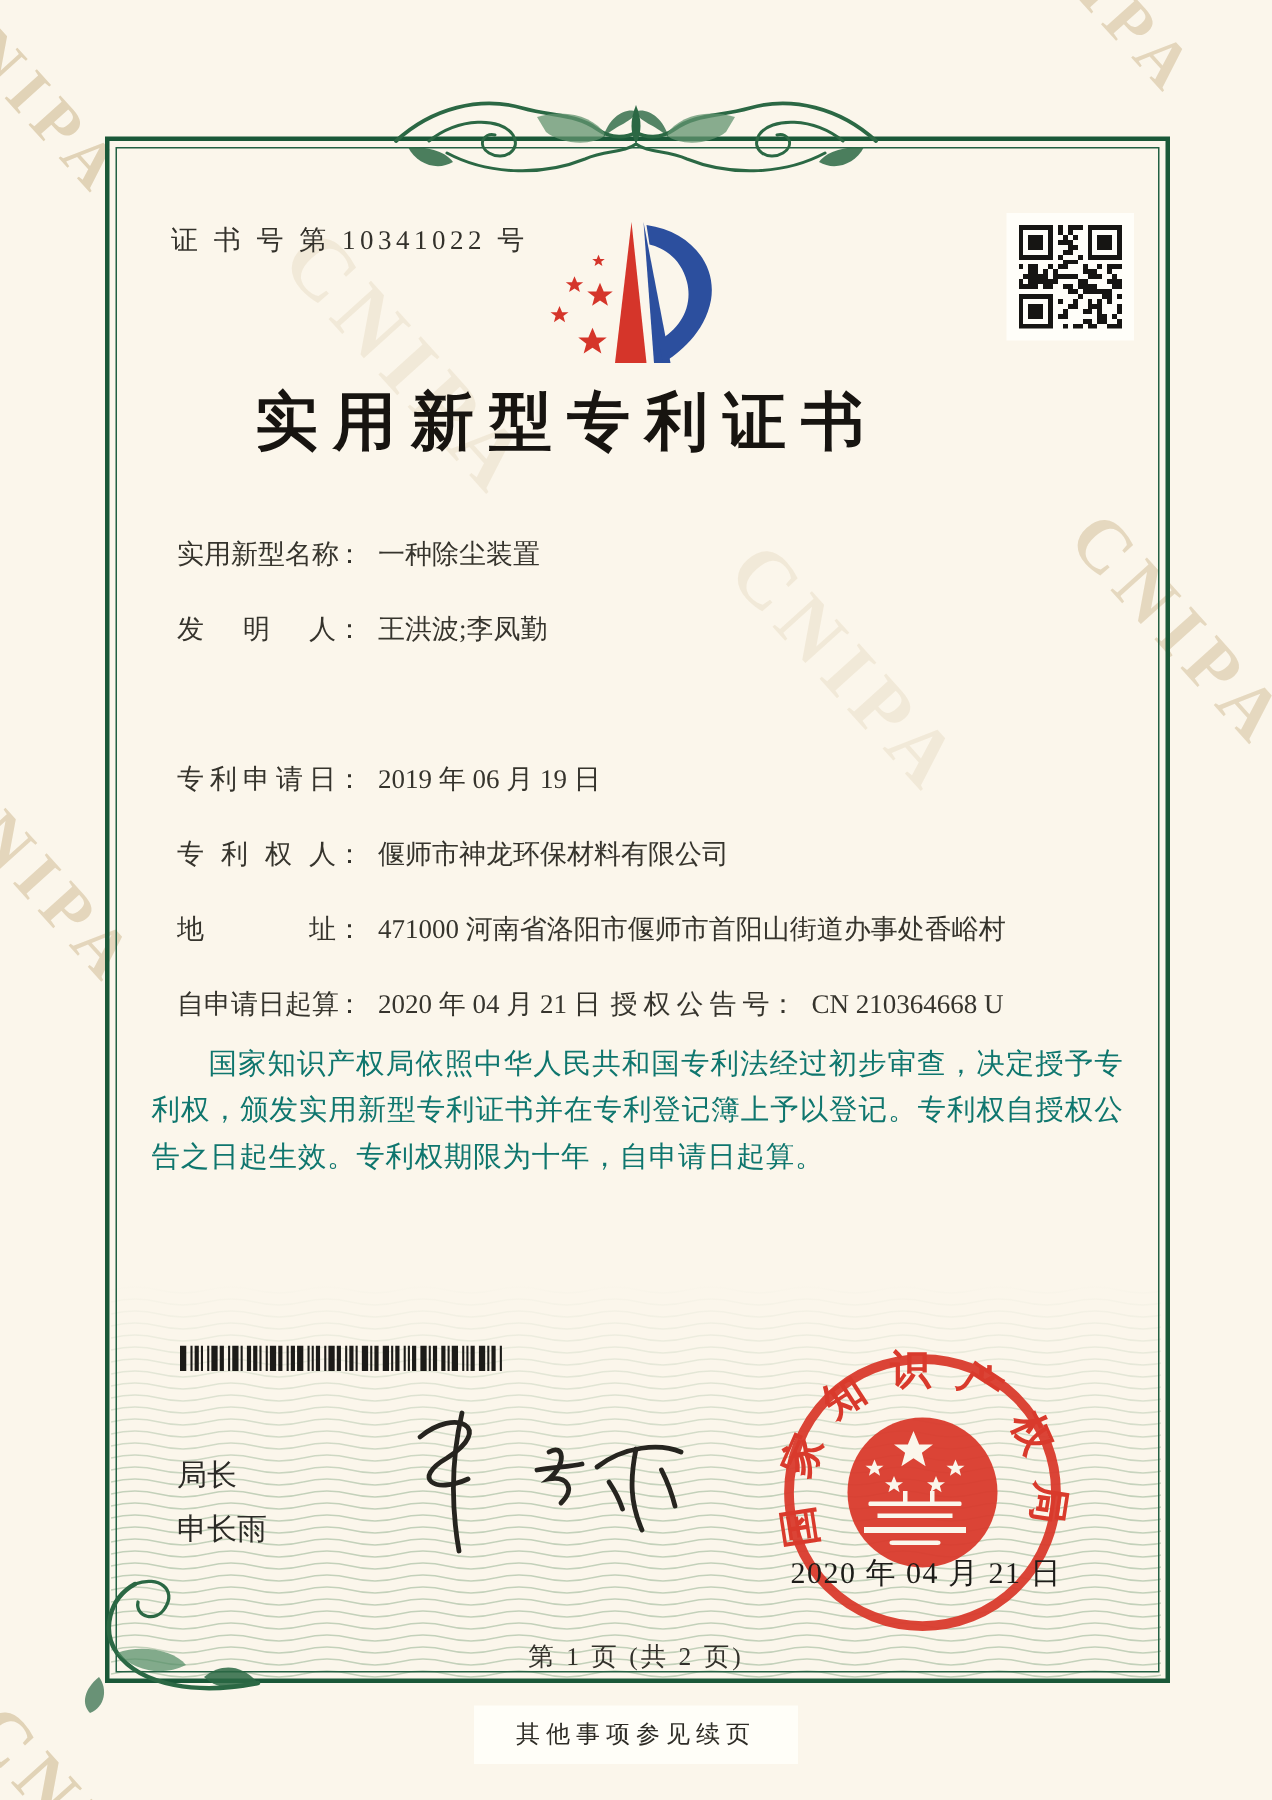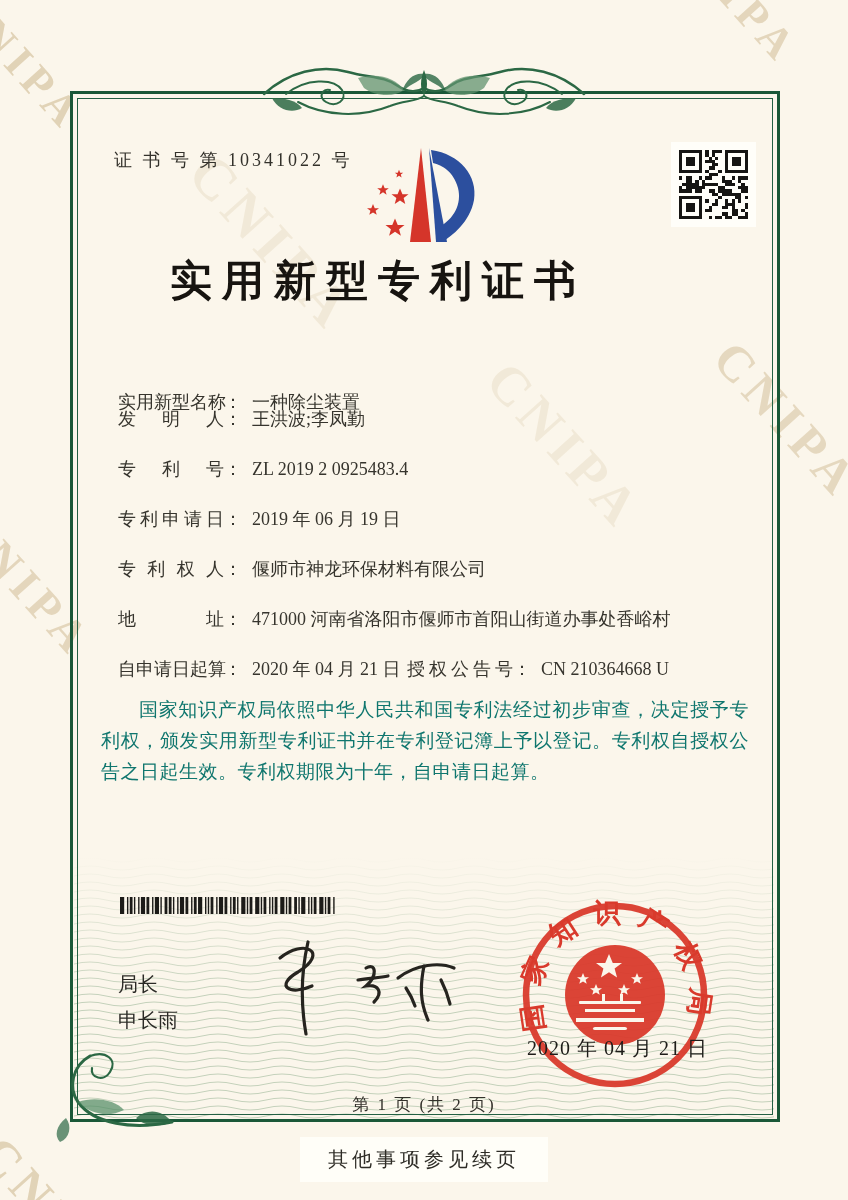--- a/index.html
+++ b/index.html
@@ -52,21 +52,21 @@
   .signature { position:absolute; left:246px; top:934px; width:215px; height:108px; }
 
   .seal { position:absolute; left:515px; top:895px; width:200px; height:200px; z-index:5; }
   .seal-date { position:absolute; left:527px; top:1035px; width:190px; font-size:20px;
         color:#1d1c19; letter-spacing:1px; z-index:6; white-space:nowrap; }
 
   .page-num { position:absolute; left:0; top:1093px; width:848px; text-align:center;
         font-size:17px; letter-spacing:2px; color:#33312b; z-index:4; }
 
   .cont-note { position:absolute; left:50%; transform:translateX(-50%); top:1137px;
-        background:#fffef8; padding:9px 28px; font-size:20px; letter-spacing:4px;
+        background:#fffef8; padding:9px 28px; font-size:16px; letter-spacing:4px;
         color:#2e2c26; z-index:4; }
 </style>
 </head>
 <body>
 
 <div class="page">
 
   <div class="wm" style="left:-20px;top:-20px;font-size:44px;opacity:.5;">CNIPA</div>
   <div class="wm" style="left:225px;top:140px;font-size:58px;opacity:.18;">CNIPA</div>
   <div class="wm" style="left:695px;top:-87px;font-size:44px;opacity:.45;">CNIPA</div>
@@ -265,28 +265,25 @@
     <rect x="15" y="1" width="5" height="5" fill="#fffef9"></rect>
     <rect x="16" y="2" width="3" height="3" fill="#161513"></rect>
           <rect x="0" y="14" width="7" height="7" fill="#161513"></rect>
     <rect x="1" y="15" width="5" height="5" fill="#fffef9"></rect>
     <rect x="2" y="16" width="3" height="3" fill="#161513"></rect>
         </svg>
     </div>
 
     <div class="title">实用新型专利证书</div>
 
-    <div class="field" style="top:357px;margin-top:33px;">
+    <div class="field" style="top:357px;">
       <span class="flabel">实用新型名称</span><span class="fcolon">：</span><span>一种除尘装置</span>
     </div>
     <div class="field" style="top:407px;">
       <span class="flabel">发明人</span><span class="fcolon">：</span><span>王洪波;李凤勤</span>
-    </div>
-    <div class="field" style="top:457px;">
-      <span class="flabel">专利号</span><span class="fcolon">：</span><span>ZL 2019 2 0925483.4</span>
     </div>
     <div class="field" style="top:507px;">
       <span class="flabel">专利申请日</span><span class="fcolon">：</span><span>2019 年 06 月 19 日</span>
     </div>
     <div class="field" style="top:557px;">
       <span class="flabel">专利权人</span><span class="fcolon">：</span><span>偃师市神龙环保材料有限公司</span>
     </div>
     <div class="field" style="top:607px;">
       <span class="flabel">地址</span><span class="fcolon">：</span><span>471000 河南省洛阳市偃师市首阳山街道办事处香峪村</span>
     </div>

